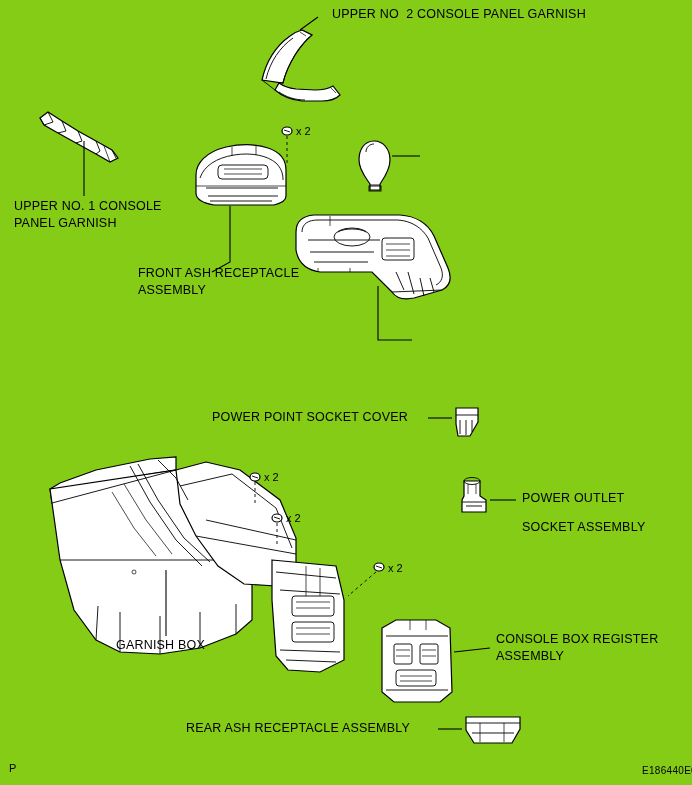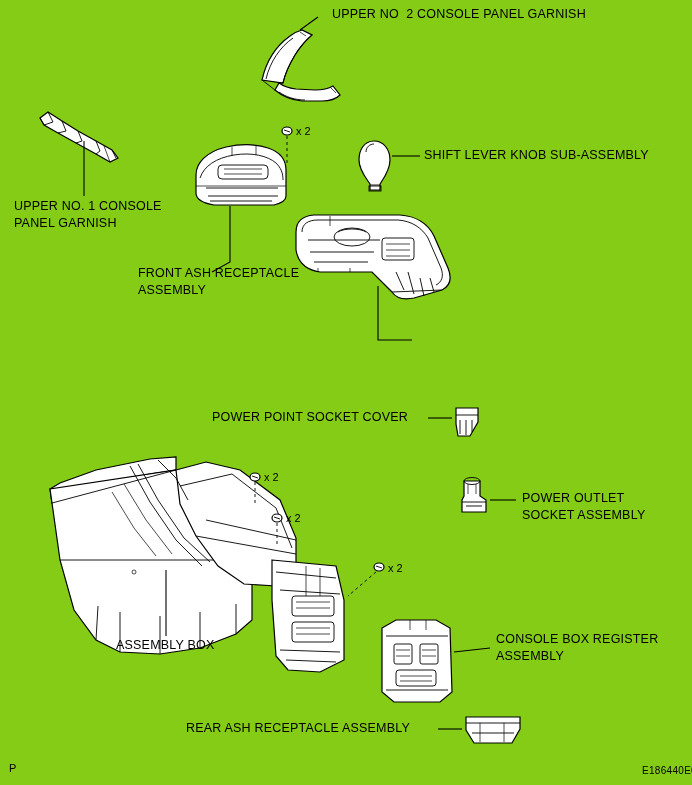--- a/index.html
+++ b/index.html
@@ -244,32 +244,31 @@
     </g>
     <path class="ln" d="M438 729 L462 729"></path>
 
   </svg>
 
   <div class="label" style="left:332px; top:7px;">UPPER NO  2 CONSOLE PANEL GARNISH</div>
 
   <div class="label" style="left:14px; top:199px;text-align:center;">UPPER NO. 1 CONSOLE</div>
   <div class="label" style="left:14px; top:216px;">PANEL GARNISH</div>
 
-  <div class="label" style="left:424px; top:148px;">SHIFT LEVER KNOB SUB-ASSEMBLY</div>
 
   <div class="label" style="left:138px; top:266px;">FRONT ASH RECEPTACLE</div>
   <div class="label" style="left:138px; top:283px;">ASSEMBLY</div>
 
 
   <div class="label" style="left:212px; top:410px;">POWER POINT SOCKET COVER</div>
 
   <div class="label" style="left:522px; top:491px;">POWER OUTLET</div>
-  <div class="label" style="left:522px; top:508px;text-align:center;">SOCKET ASSEMBLY</div>
-
-  <div class="label" style="left:116px; top:638px;">ASSEMBLY BOX</div>
+  <div class="label" style="left:522px; top:520px;text-align:center;">SOCKET ASSEMBLY</div>
+
+  <div class="label" style="left:116px; top:638px;">GARNISH BOX</div>
 
   <div class="label" style="left:496px; top:632px;">CONSOLE BOX REGISTER</div>
   <div class="label" style="left:496px; top:649px;">ASSEMBLY</div>
 
   <div class="label" style="left:186px; top:721px;">REAR ASH RECEPTACLE ASSEMBLY</div>
 
   <div class="qty" style="left:296px; top:124px;">x 2</div>
 
   <div class="qty" style="left:264px; top:470px;">x 2</div>
 

